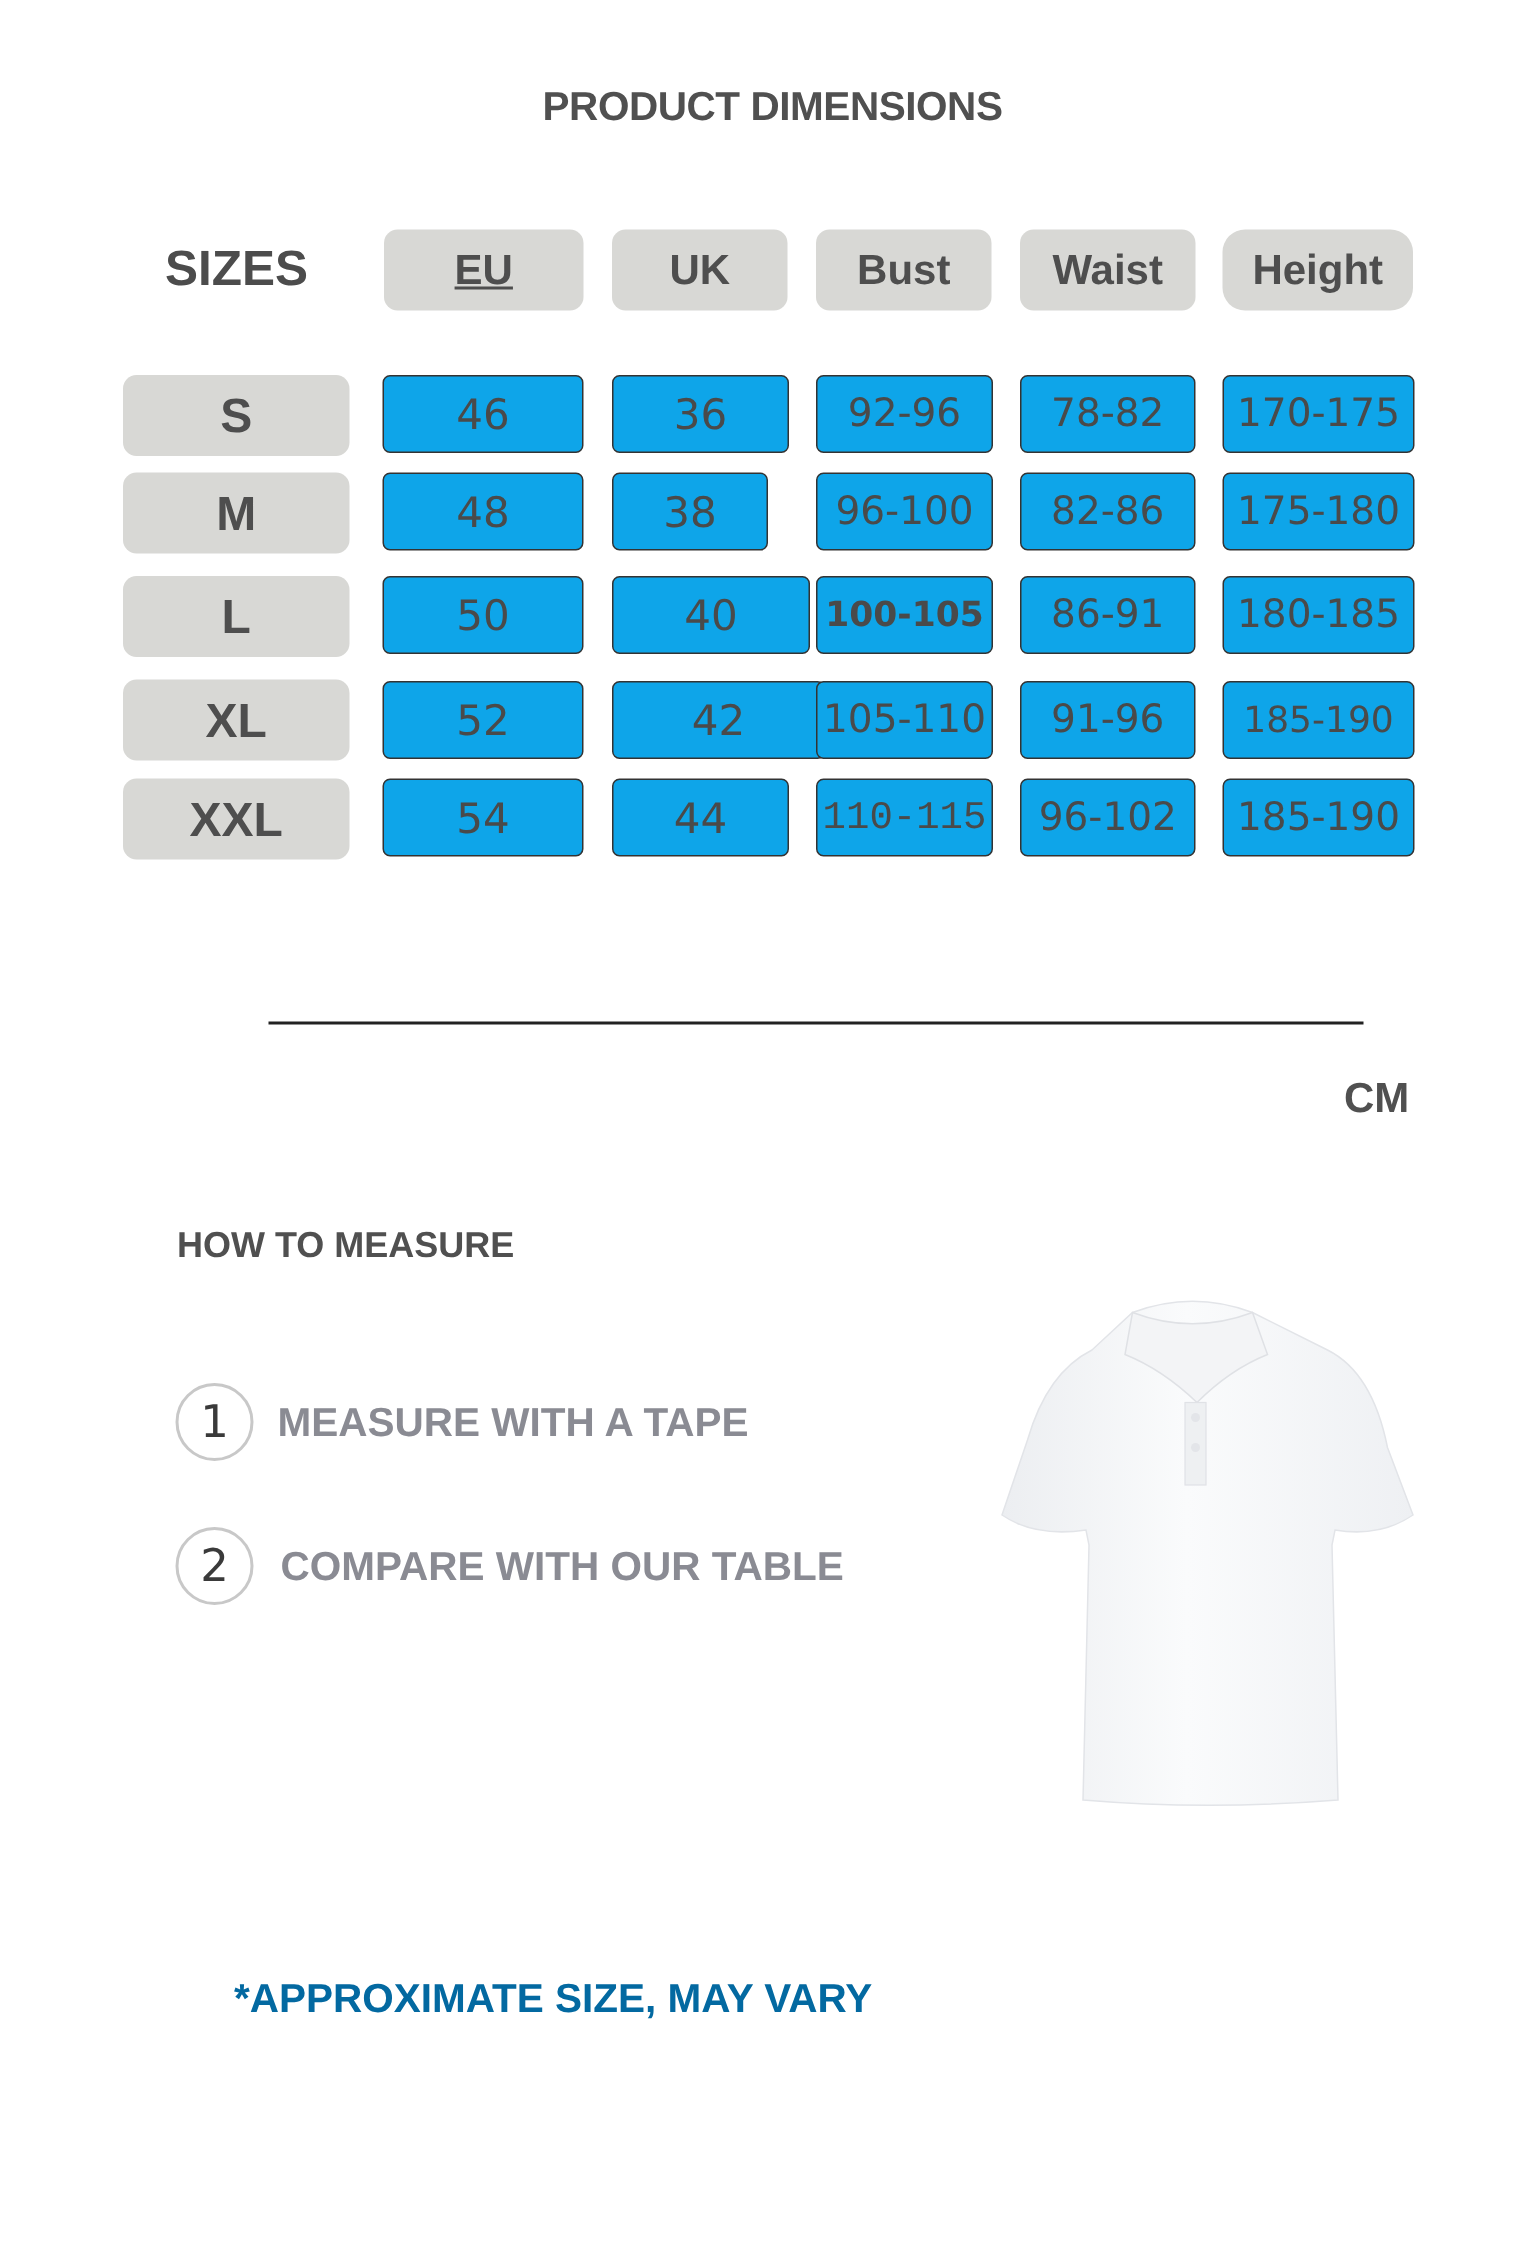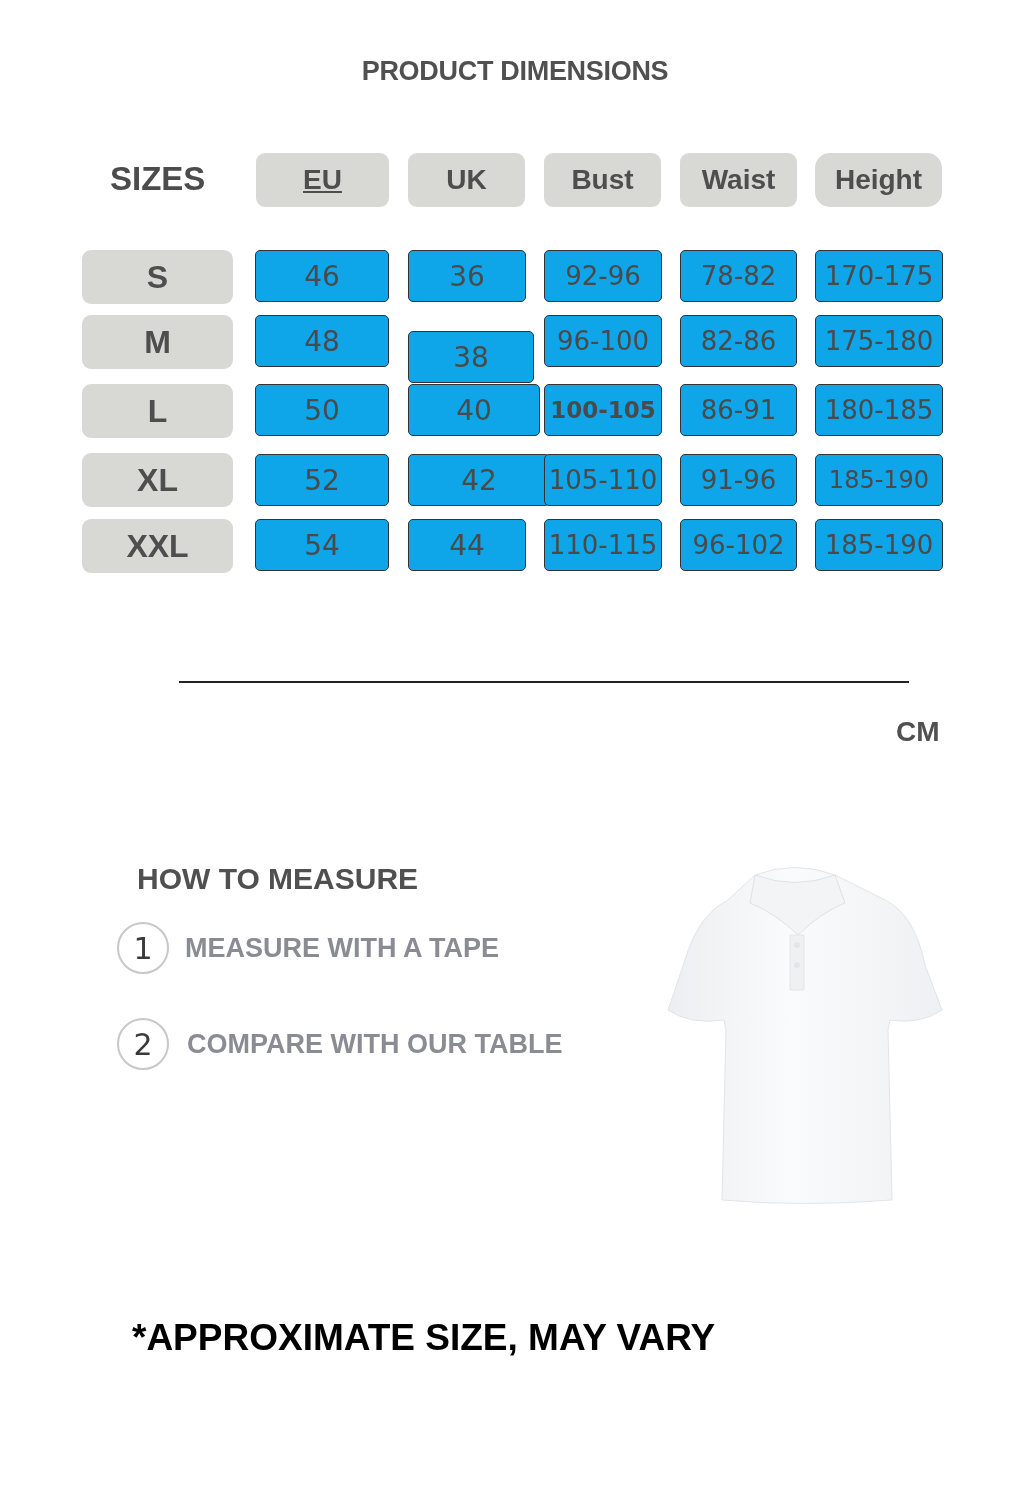--- a/index.html
+++ b/index.html
@@ -6,24 +6,24 @@
   body{width:1024px;height:1500px;position:relative;overflow:hidden;font-family:"Liberation Sans",sans-serif;color:#4a4a4a;}
   .abs{position:absolute;}
   #title{left:0;width:1030px;top:56px;text-align:center;font-weight:bold;font-size:27px;color:#505050;letter-spacing:-0.3px;}
   #sizes-label{left:110px;top:160px;font-weight:bold;font-size:33px;color:#4c4c4c;}
   .hdr{background:#d8d8d5;border-radius:9px;height:54px;display:flex;align-items:center;justify-content:center;font-weight:bold;font-size:28px;color:#4e4e4e;}
   .rowlbl{background:#d8d8d5;border-radius:9px;height:54px;display:flex;align-items:center;justify-content:center;font-weight:bold;font-size:32px;color:#4e4e4e;left:82px;width:151px;}
   .cell{border:1.3px solid #333;border-radius:5px;height:52px;box-sizing:border-box;display:flex;align-items:center;justify-content:center;font-family:"DejaVu Sans",sans-serif;font-size:28px;color:#4a4a4a;background:#0ea5e9;}
   .cell.sm{font-size:26px;}
   #divider{left:179px;top:681px;width:730px;height:1.5px;background:#222;}
   #unit{left:896px;top:716px;font-weight:bold;font-size:28px;color:#505050;}
-  #how{left:118px;top:862px;font-weight:bold;font-size:30px;color:#505050;margin-left:19px;}
+  #how{left:118px;top:817px;font-weight:bold;font-size:24px;color:#505050;}
   .step-num{width:52px;height:52px;border:2px solid #c8c8c8;border-radius:50%;box-sizing:border-box;display:flex;align-items:center;justify-content:center;font-family:"DejaVu Sans",sans-serif;font-size:30px;color:#3a3a3a;}
   .step-txt{font-weight:bold;font-size:27px;color:#8a8b93;}
-  #note{left:132px;top:1317px;font-weight:bold;font-size:37px;color:#000000;}
+  #note{left:156px;top:1317px;font-weight:bold;font-size:27px;color:#0369a1;}
   #shirt{left:660px;top:855px;width:290px;height:350px;}
 </style>
 </head>
 <body>
 
 <div id="title" class="abs">PRODUCT DIMENSIONS</div>
 
 <div id="sizes-label" class="abs">SIZES</div>
 
 <div class="abs hdr" style="left:256px;top:153px;width:133px;text-decoration:underline;">EU</div>
@@ -34,21 +34,21 @@
 
 <div class="abs rowlbl" style="top:250px;">S</div>
 <div class="abs cell" style="left:255px;top:250px;width:134px;">46</div>
 <div class="abs cell" style="left:408px;top:250px;width:118px;">36</div>
 <div class="abs cell sm" style="left:544px;top:250px;width:118px;">92-96</div>
 <div class="abs cell sm" style="left:680px;top:250px;width:117px;">78-82</div>
 <div class="abs cell sm" style="left:815px;top:250px;width:128px;">170-175</div>
 
 <div class="abs rowlbl" style="top:315px;">M</div>
 <div class="abs cell" style="left:255px;top:315px;width:134px;">48</div>
-<div class="abs cell" style="left:408px;top:315px;width:126px;margin-top:16px;">38</div>
+<div class="abs cell" style="left:408px;top:315px;width:104px;">38</div>
 <div class="abs cell sm" style="left:544px;top:315px;width:118px;">96-100</div>
 <div class="abs cell sm" style="left:680px;top:315px;width:117px;">82-86</div>
 <div class="abs cell sm" style="left:815px;top:315px;width:128px;">175-180</div>
 
 <div class="abs rowlbl" style="top:384px;">L</div>
 <div class="abs cell" style="left:255px;top:384px;width:134px;">50</div>
 <div class="abs cell" style="left:408px;top:384px;width:132px;">40</div>
 <div class="abs cell sm" style="left:544px;top:384px;width:118px;font-size:23px;font-weight:bold;">100-105</div>
 <div class="abs cell sm" style="left:680px;top:384px;width:117px;">86-91</div>
 <div class="abs cell sm" style="left:815px;top:384px;width:128px;">180-185</div>
@@ -56,21 +56,21 @@
 <div class="abs rowlbl" style="top:453px;">XL</div>
 <div class="abs cell" style="left:255px;top:454px;width:134px;">52</div>
 <div class="abs cell" style="left:408px;top:454px;width:142px;">42</div>
 <div class="abs cell sm" style="left:544px;top:454px;width:118px;">105-110</div>
 <div class="abs cell sm" style="left:680px;top:454px;width:117px;">91-96</div>
 <div class="abs cell sm" style="left:815px;top:454px;width:128px;font-size:24px;">185-190</div>
 
 <div class="abs rowlbl" style="top:519px;">XXL</div>
 <div class="abs cell" style="left:255px;top:519px;width:134px;">54</div>
 <div class="abs cell" style="left:408px;top:519px;width:118px;">44</div>
-<div class="abs cell sm" style="left:544px;top:519px;width:118px;">110-115</div>
+<div class="abs cell sm" style="left:544px;top:519px;width:118px;font-family:Liberation Mono, monospace;">110-115</div>
 <div class="abs cell sm" style="left:680px;top:519px;width:117px;">96-102</div>
 <div class="abs cell sm" style="left:815px;top:519px;width:128px;">185-190</div>
 
 <div id="divider" class="abs"></div>
 <div id="unit" class="abs">CM</div>
 
 <div id="how" class="abs">HOW TO MEASURE</div>
 
 <div class="abs" style="left:117px;top:922px;display:flex;align-items:center;gap:16px;">
   <div class="step-num">1</div>

